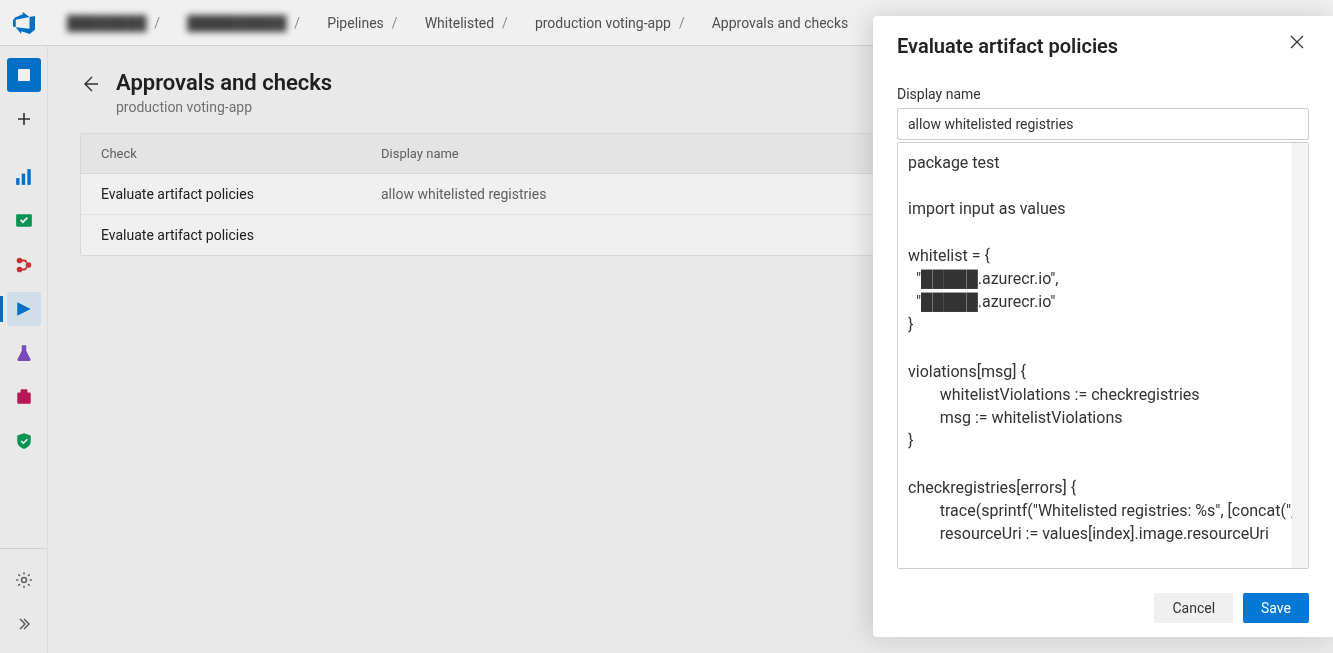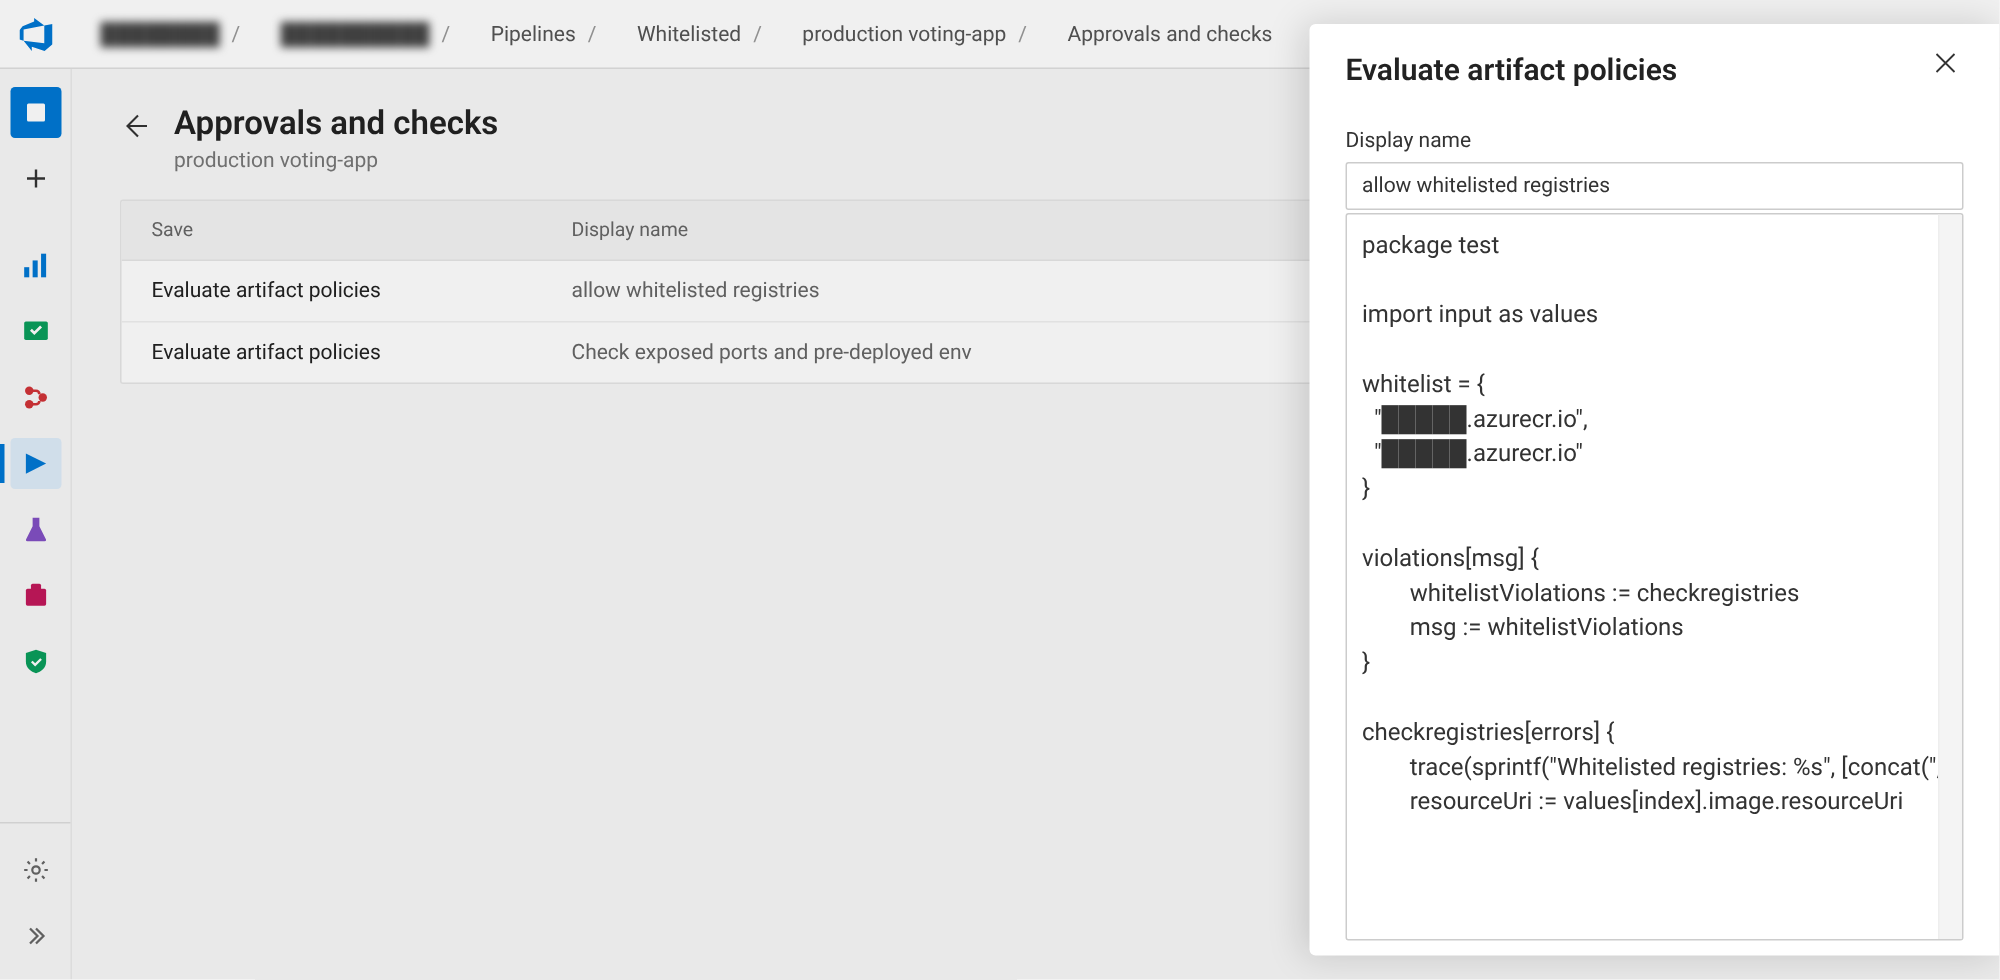--- a/index.html
+++ b/index.html
@@ -382,32 +382,31 @@
         </svg>
     </div>
     <div class="title-block">
       <h1>Approvals and checks</h1>
       <div class="subtitle">production voting-app</div>
     </div>
   </div>
 
   <div class="table">
     <div class="table-header">
-      <div class="col-type">Save</div>
+      <div class="col-type">Check</div>
       <div class="col-display">Display name</div>
       <div class="col-timeout">Timeout</div>
     </div>
     <div class="table-row">
       <div class="col-type">Evaluate artifact policies</div>
       <div class="col-display">allow whitelisted registries</div>
       <div class="col-timeout"></div>
     </div>
     <div class="table-row">
       <div class="col-type">Evaluate artifact policies</div>
-      <div class="col-display">Check exposed ports and pre-deployed env</div>
       <div class="col-timeout"></div>
     </div>
   </div>
 </div>
 
 <div class="overlay"></div>
 
 <div class="panel">
   <div class="panel-header">
     <h2>Evaluate artifact policies</h2>
@@ -435,13 +434,17 @@
         whitelistViolations := checkregistries
         msg := whitelistViolations
 }
 
 checkregistries[errors] {
         trace(sprintf("Whitelisted registries: %s", [concat(", ", whitelist)]))
         resourceUri := values[index].image.resourceUri</div>
       <div class="textarea-scrollbar"></div>
     </div>
   </div>
+  <div class="panel-footer">
+    <button class="btn btn-cancel">Cancel</button>
+    <button class="btn btn-save">Save</button>
+  </div>
 </div>
 
 </body></html>

